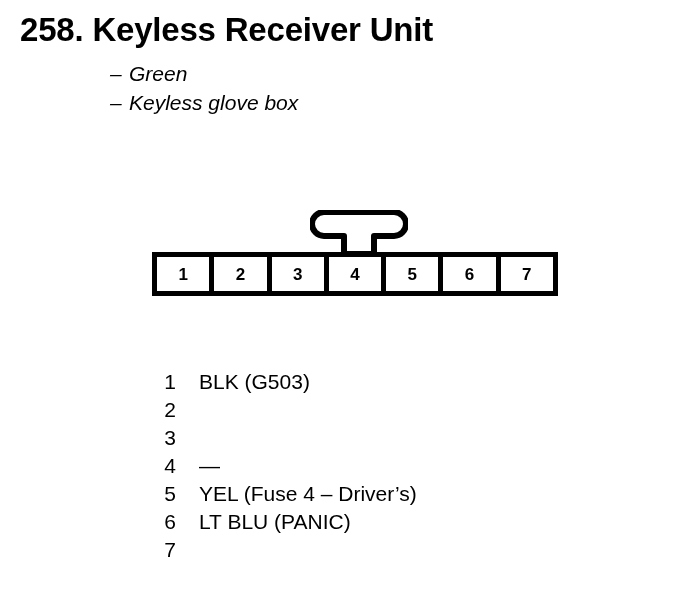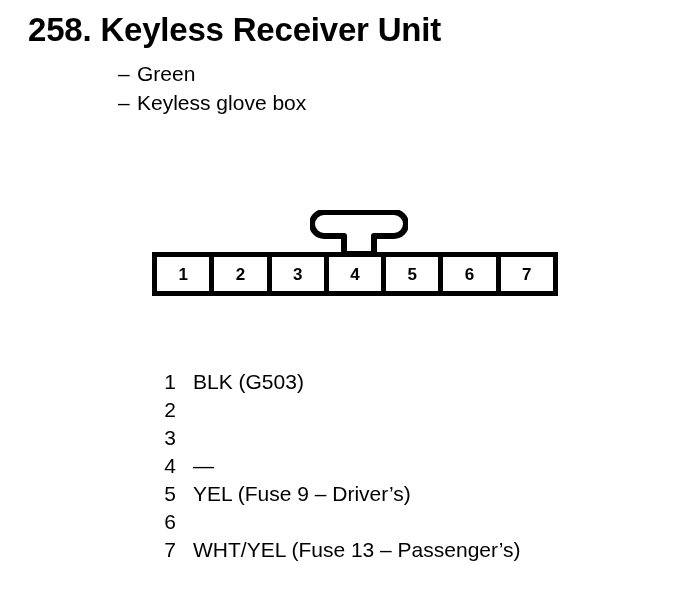--- a/index.html
+++ b/index.html
@@ -13,37 +13,38 @@
     position: relative;
     overflow: hidden;
     font-family: "Liberation Sans", sans-serif;
     color: #000000;
     -webkit-font-smoothing: none;
   }
 
   
   #header-block {
     position: absolute;
-    left: 28px;
+    left: 20px;
     top: 10px;
     width: 650px;
   }
   #page-title {
     font-size: 33px;
     font-weight: bold;
     letter-spacing: -0.2px;
     line-height: 40px;
     white-space: nowrap;
   }
   #description-list {
     margin: 12px;
     padding: 0;
     list-style: none;
     margin-left: 90px;
     margin-top: 9px;
+    font-style: italic;
   }
   #description-list li {
     font-size: 21px;
     line-height: 29px;
     white-space: nowrap;
   }
   .bullet-dash {
     display: inline-block;
     width: 19px;
   }
@@ -109,21 +110,21 @@
     height: 28px;
     white-space: nowrap;
   }
   .legend-num {
     width: 16px;
     text-align: right;
     font-size: 21px;
     line-height: 28px;
   }
   .legend-label {
-    margin-left: 17px;
+    margin-left: 23px;
     font-size: 21px;
     line-height: 28px;
   }
 </style>
 </head>
 <body>
 
 <div id="header-block">
   <div id="page-title">258.  Keyless Receiver Unit</div>
   <ul id="description-list">
@@ -175,22 +176,22 @@
   </div>
   <div class="legend-row">
     <span class="legend-num">3</span>
   </div>
   <div class="legend-row">
     <span class="legend-num">4</span>
     <span class="legend-label">—</span>
   </div>
   <div class="legend-row">
     <span class="legend-num">5</span>
-    <span class="legend-label">YEL (Fuse 9 – Driver’s)</span>
+    <span class="legend-label">YEL (Fuse 4 – Driver’s)</span>
   </div>
   <div class="legend-row">
     <span class="legend-num">6</span>
+    <span class="legend-label">LT BLU (PANIC)</span>
   </div>
   <div class="legend-row">
     <span class="legend-num">7</span>
-    <span class="legend-label">WHT/YEL (Fuse 13 – Passenger’s)</span>
   </div>
 </div>
 
 </body></html>

